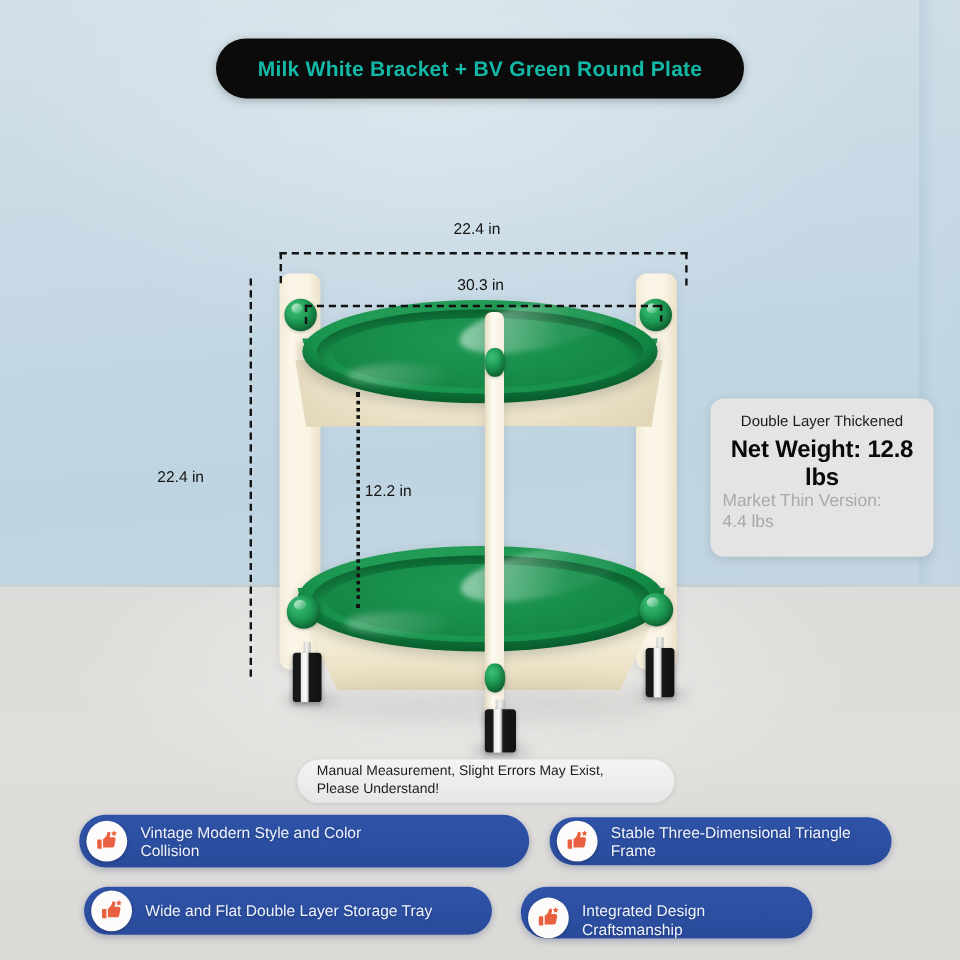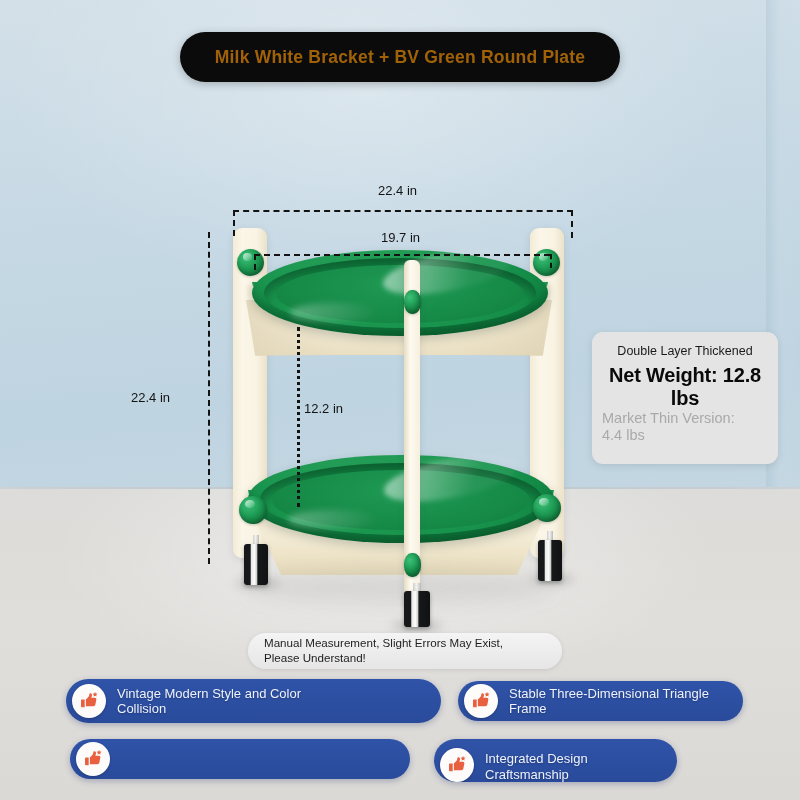--- a/index.html
+++ b/index.html
@@ -142,21 +142,21 @@
   .dim-label{position:absolute;font-size:13px;color:#141414;white-space:nowrap;z-index:30;}
   .dash-h{position:absolute;height:0;border-top:2.5px dashed #131313;z-index:29;}
   .dash-v{position:absolute;width:0;border-left:2.5px dashed #131313;z-index:29;}
   .dash-h.fine{border-top-width:2px;border-top-style:dashed;}
 
   
   .title-pill{
     position:absolute;left:180px;top:32px;width:440px;height:50px;
     background:#0b0b0b;border-radius:25px;
     display:flex;align-items:center;justify-content:center;
-    color:#a16207;font-size:17.5px;font-weight:bold;letter-spacing:.2px;z-index:40;
+    color:#14b8a6;font-size:17.5px;font-weight:bold;letter-spacing:.2px;z-index:40;
     box-shadow:0 2px 8px rgba(0,0,0,.25);
   }
   .weight-card{
     position:absolute;left:592px;top:332px;width:186px;height:132px;
     background:#e4e4e4;border-radius:11px;z-index:40;
     box-shadow:0 2px 7px rgba(90,95,100,.18);
     padding:12px 10px 0;box-sizing:border-box;text-align:center;
   }
   .weight-card .sub{font-size:12.5px;color:#1a1a1a;margin-bottom:6px;}
   .weight-card .main{font-size:20px;font-weight:bold;color:#0a0a0a;letter-spacing:-.2px;}
@@ -269,21 +269,21 @@
   </div>
 
   <div class="dash-h" style="left:233px;top:210px;width:340px;"></div>
   <div class="dash-v" style="left:233px;top:210px;height:26px;"></div>
   <div class="dash-v" style="left:571px;top:210px;height:28px;"></div>
   <div class="dim-label" style="left:378px;top:183px;">22.4 in</div>
 
   <div class="dash-h fine" style="left:254px;top:254px;width:296px;"></div>
   <div class="dash-v" style="left:254px;top:254px;height:16px;"></div>
   <div class="dash-v" style="left:550px;top:254px;height:14px;"></div>
-  <div class="dim-label" style="left:381px;top:230px;">19.7 in</div>
+  <div class="dim-label" style="left:381px;top:230px;">30.3 in</div>
 
   <div class="dash-v" style="left:208px;top:232px;height:332px;"></div>
   <div class="dim-label" style="left:131px;top:390px;">22.4 in</div>
 
   <div class="dash-v" style="left:297px;top:327px;height:180px;border-left-style:dotted;border-left-width:3px;"></div>
   <div class="dim-label" style="left:304px;top:401px;">12.2 in</div>
 
   <div class="title-pill">
     <span>Milk White Bracket + BV Green Round Plate</span>
   </div>
@@ -330,20 +330,21 @@
   </div>
 
   <div class="feature f3">
     <div class="badge">
       <svg width="22" height="22" viewBox="0 0 24 24" aria-hidden="true">
         <path d="M4.2 10.4h3.1v8.4H4.2a.9.9 0 0 1-.9-.9v-6.6c0-.5.4-.9.9-.9z" fill="#e8603f"></path>
         <path d="M8.6 10.2c1.5-1.1 3.2-2.8 3.6-4.5.2-.9.1-1.9 1-2.2 1.3-.4 2.3.9 2.1 2.2-.1.9-.5 1.8-.8 2.7h3.9c1 0 1.8.9 1.6 1.9l-1.1 5.9c-.2.9-1 1.6-1.9 1.6H8.6z" fill="#e8603f"></path>
         <path d="M18.6 2.1l.8 1.7 1.9.25-1.4 1.3.36 1.85-1.66-.92-1.66.92.36-1.85-1.4-1.3 1.9-.25z" fill="#e8603f"></path>
       </svg>
     </div>
+    <div class="txt">Wide and Flat Double Layer Storage Tray</div>
   </div>
 
   <div class="feature f4">
     <div class="badge">
       <svg width="22" height="22" viewBox="0 0 24 24" aria-hidden="true">
         <path d="M4.2 10.4h3.1v8.4H4.2a.9.9 0 0 1-.9-.9v-6.6c0-.5.4-.9.9-.9z" fill="#e8603f"></path>
         <path d="M8.6 10.2c1.5-1.1 3.2-2.8 3.6-4.5.2-.9.1-1.9 1-2.2 1.3-.4 2.3.9 2.1 2.2-.1.9-.5 1.8-.8 2.7h3.9c1 0 1.8.9 1.6 1.9l-1.1 5.9c-.2.9-1 1.6-1.9 1.6H8.6z" fill="#e8603f"></path>
         <path d="M18.6 2.1l.8 1.7 1.9.25-1.4 1.3.36 1.85-1.66-.92-1.66.92.36-1.85-1.4-1.3 1.9-.25z" fill="#e8603f"></path>
       </svg>
     </div>

